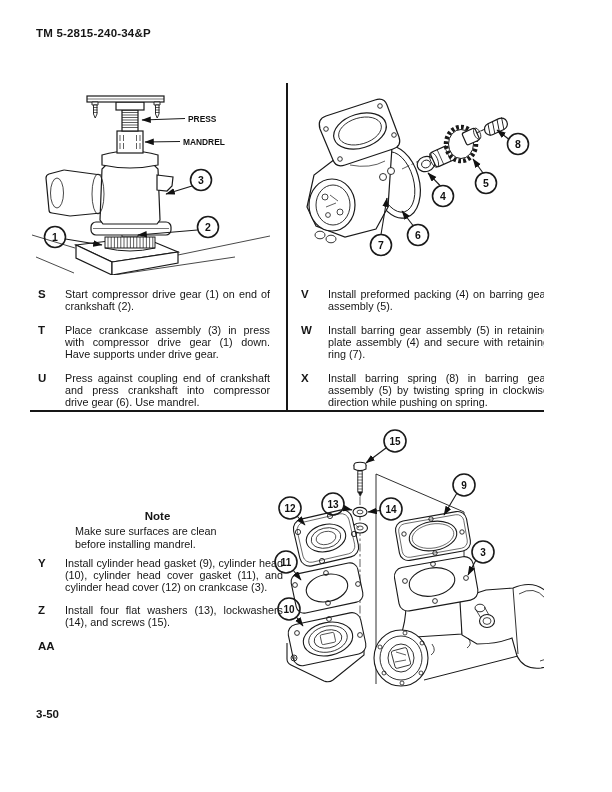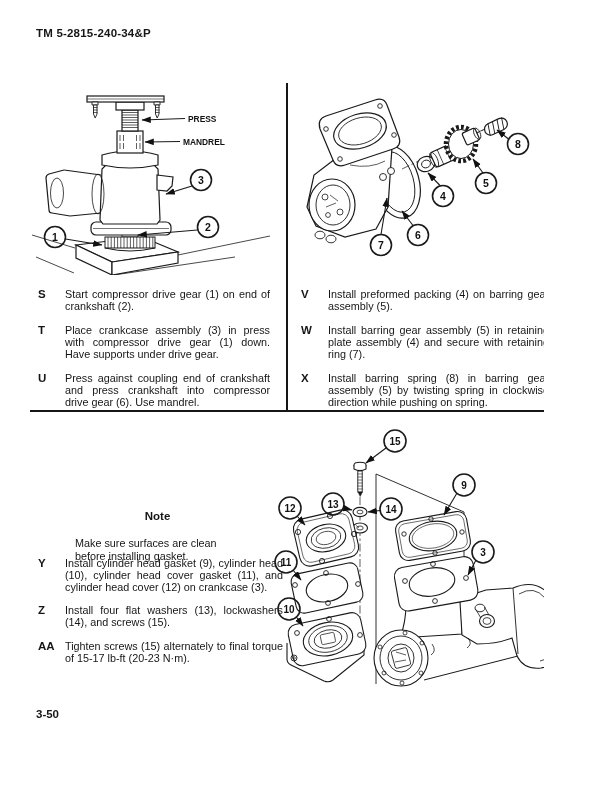--- a/index.html
+++ b/index.html
@@ -12,21 +12,21 @@
   .vrule{position:absolute;left:286px;top:83px;width:2px;height:328px;background:#161616;}
   .hrule{position:absolute;left:30px;top:410px;width:551px;height:2px;background:#161616;}
   .col{position:absolute;}
   .col-left{left:38px;top:288px;width:232px;}
   .col-right{left:301px;top:288px;width:248px;}
   .col-bottom{left:38px;top:557px;width:245px;}
   .step{display:flex;margin-bottom:12px;}
   .letter{font-weight:bold;font-size:11.5px;width:27px;flex:none;}
   .stext{font-size:10.8px;line-height:12px;text-align:justify;flex:1;}
   .note{position:absolute;left:70px;top:510px;width:175px;}
-  .note-title{text-align:center;font-weight:bold;font-size:11.5px;margin-bottom:15px;}
+  .note-title{text-align:center;font-weight:bold;font-size:11.5px;margin-bottom:3px;}
   .note-body{font-size:10.8px;line-height:13.2px;padding-left:5px;}
   .fig{position:absolute;}
   .fig-press{left:30px;top:85px;}
   .fig-barring{left:290px;top:85px;}
   .fig-head{left:272px;top:422px;}
   svg{display:block;}
   .ln{stroke:#1a1a1a;fill:none;}
   .callout-num{font-family:"Liberation Sans",sans-serif;font-weight:bold;fill:#111;}
   .figlabel{font-family:"Liberation Sans",sans-serif;font-weight:bold;fill:#111;}
 </style>
@@ -236,35 +236,34 @@
       <div class="stext">Install barring gear assembly (5) in retaining plate assembly (4) and secure with retaining ring (7).</div>
     </div>
     <div class="step">
       <div class="letter">X</div>
       <div class="stext">Install barring spring (8) in barring gear assembly (5) by twisting spring in clockwise direction while pushing on spring.</div>
     </div>
   </div>
 
   <div class="note">
     <div class="note-title">Note</div>
-    <div class="note-body">Make sure surfaces are clean before installing gasket.</div>
+    <div class="note-body">Make sure surfaces are clean before installing mandrel.</div>
   </div>
 
   <div class="col col-bottom">
     <div class="step" style="margin-bottom:11px;">
       <div class="letter">Y</div>
       <div class="stext">Install cylinder head gasket (9), cylinder head (10), cylinder head cover gasket (11), and cylinder head cover (12) on crankcase (3).</div>
     </div>
     <div class="step">
       <div class="letter">Z</div>
       <div class="stext">Install four flat washers (13), lockwashers (14), and screws (15).</div>
     </div>
     <div class="step">
       <div class="letter">AA</div>
-      <div class="stext">Tighten screws (15) alternately to final torque of 15-17 lb-ft (20-23 N·m).</div>
     </div>
   </div>
 
   <div class="fig fig-head">
   <svg width="312" height="296" viewBox="0 0 312 296">
     <defs>
       <marker id="ah3" markerWidth="9" markerHeight="7" refX="8" refY="3" orient="auto">
         <path d="M0 0 L8.5 3 L0 6 z" fill="#111"></path>
       </marker>
     </defs>

